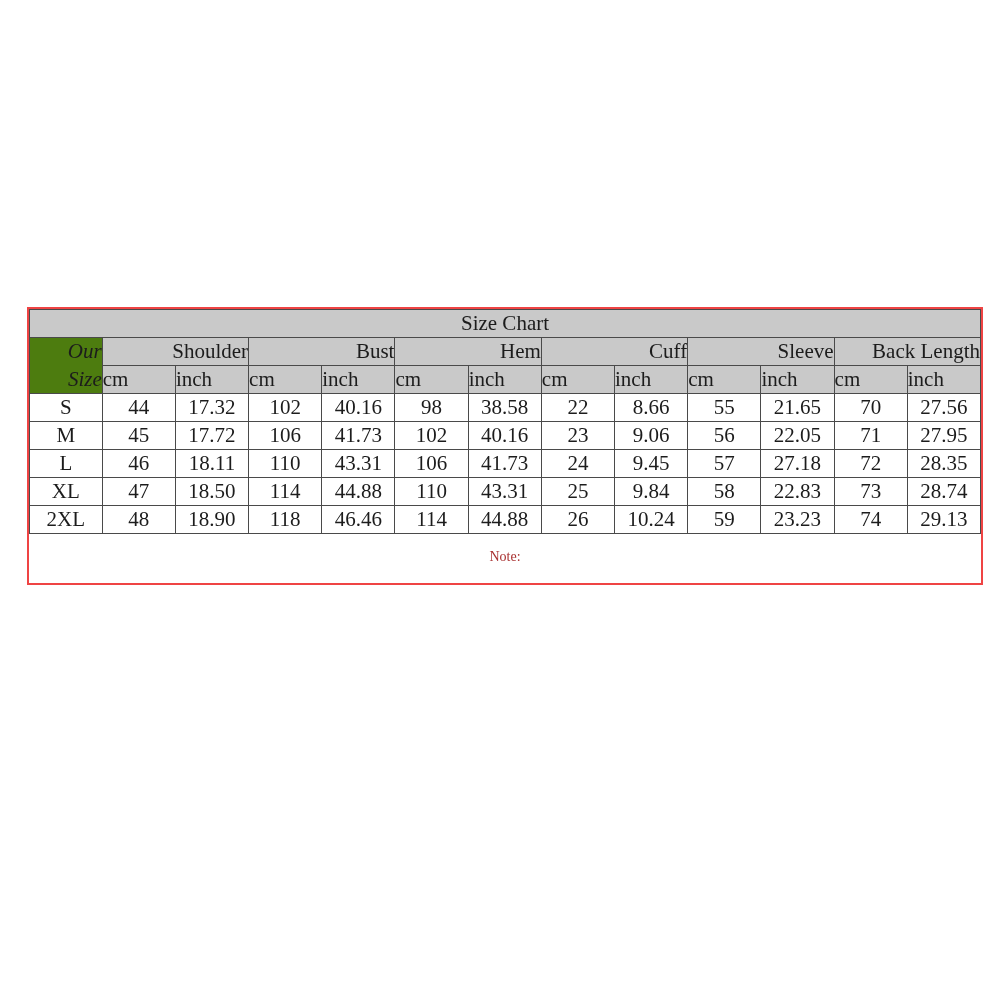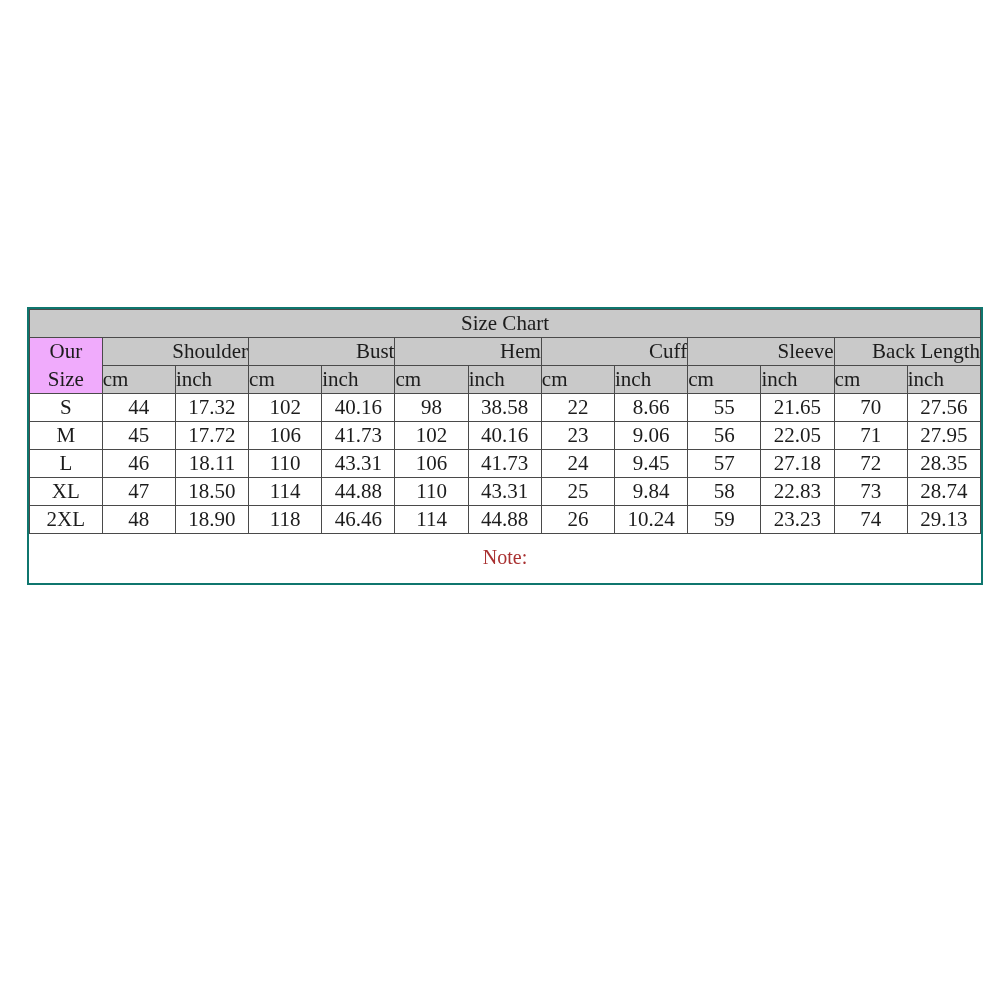--- a/index.html
+++ b/index.html
@@ -7,21 +7,21 @@
     padding: 0;
     width: 1000px;
     height: 1000px;
     background: #ffffff;
     font-family: "Liberation Serif", "DejaVu Serif", serif;
     overflow: hidden;
   }
   .chart-block {
     width: 952px;
     margin: 307px 0 0 27px;
-    border: 2px solid #0f766e;
+    border: 2px solid #ef4444;
     background: #ffffff;
   }
   table.size-table {
     width: 100%;
     border-collapse: collapse;
     table-layout: fixed;
   }
   table.size-table td, table.size-table th {
     border: 1px solid #4a4a4a;
     font-size: 21px;
@@ -39,42 +39,43 @@
     font-weight: bold;
     height: 25px;
   }
   .group-cell {
     background: #c9c9c9;
     text-align: right;
     font-weight: bold;
     height: 27px;
   }
   .corner-cell {
-    background: #f0abfc;
-    text-align: center;
+    background: #4d7c0f;
+    text-align: right;
     font-weight: bold;
     vertical-align: middle;
+    font-style: italic;
   }
   .corner-cell span { display: block; line-height: 1.3; }
   .unit-cell {
     background: #c9c9c9;
     text-align: left;
     padding-left: 5px;
     height: 26px;
     margin-top: 12px;
   }
   .size-cell, .value-cell {
     background: #ffffff;
     text-align: center;
     height: 27px;
   }
   .note-area {
     color: #a93131;
     text-align: center;
-    font-size: 20px;
+    font-size: 14px;
     line-height: 28px;
     padding: 9px 4px 12px 4px;
     background: #ffffff;
   }
   .note-area p { margin: 0; }
 </style>
 </head>
 <body>
 
 <div class="chart-block">

